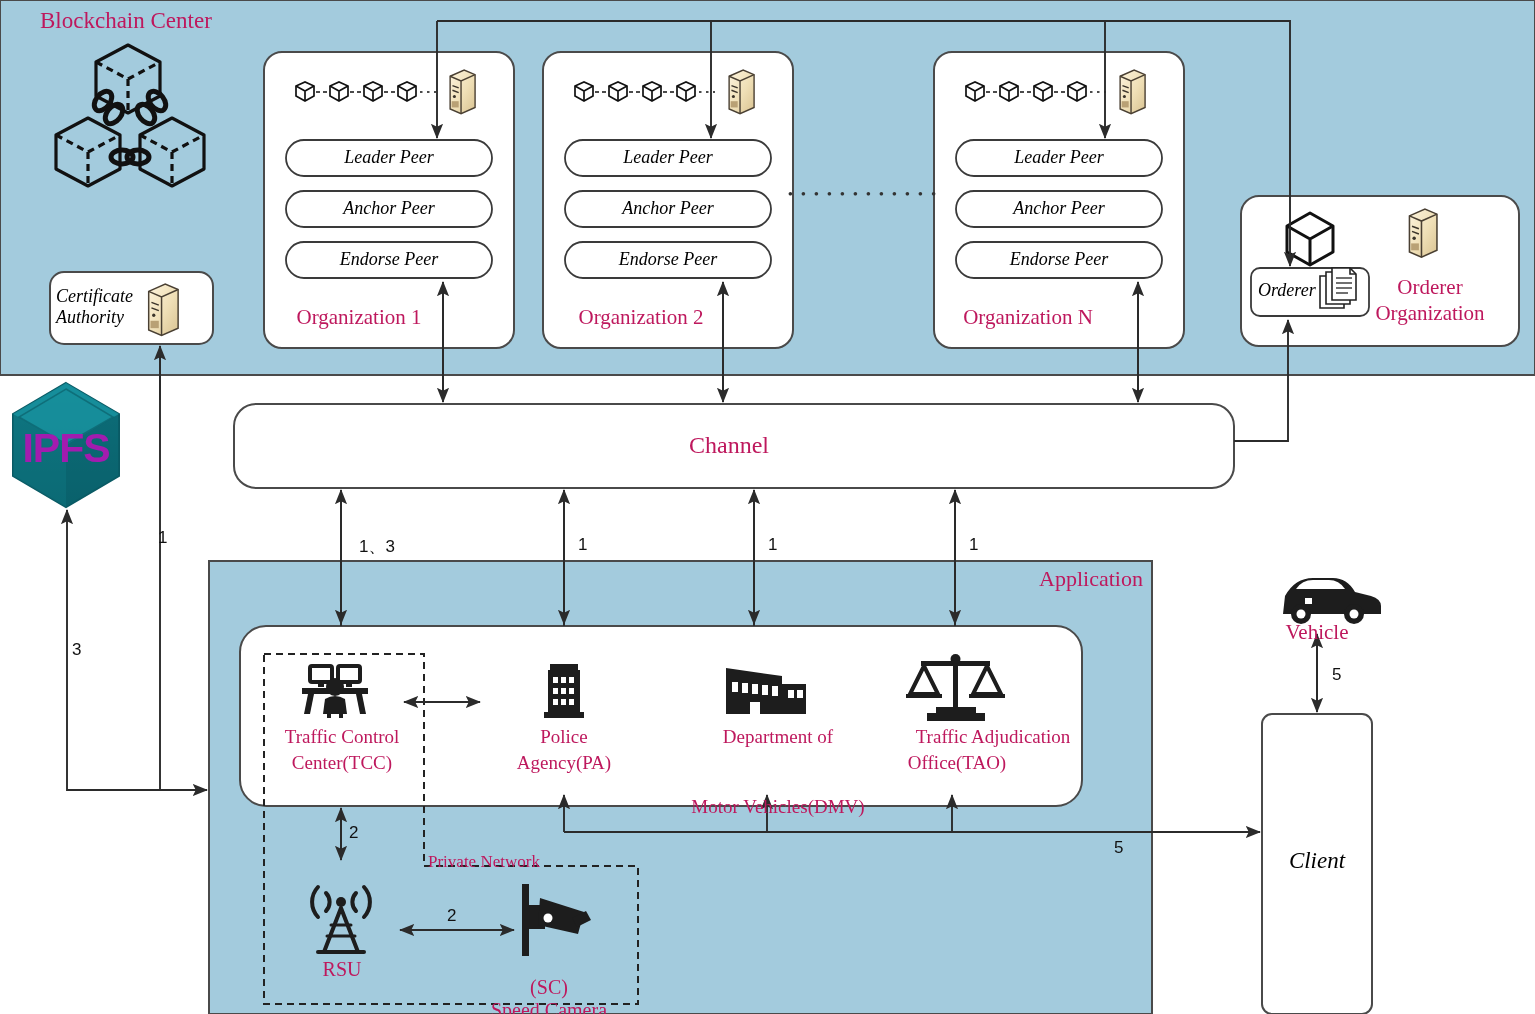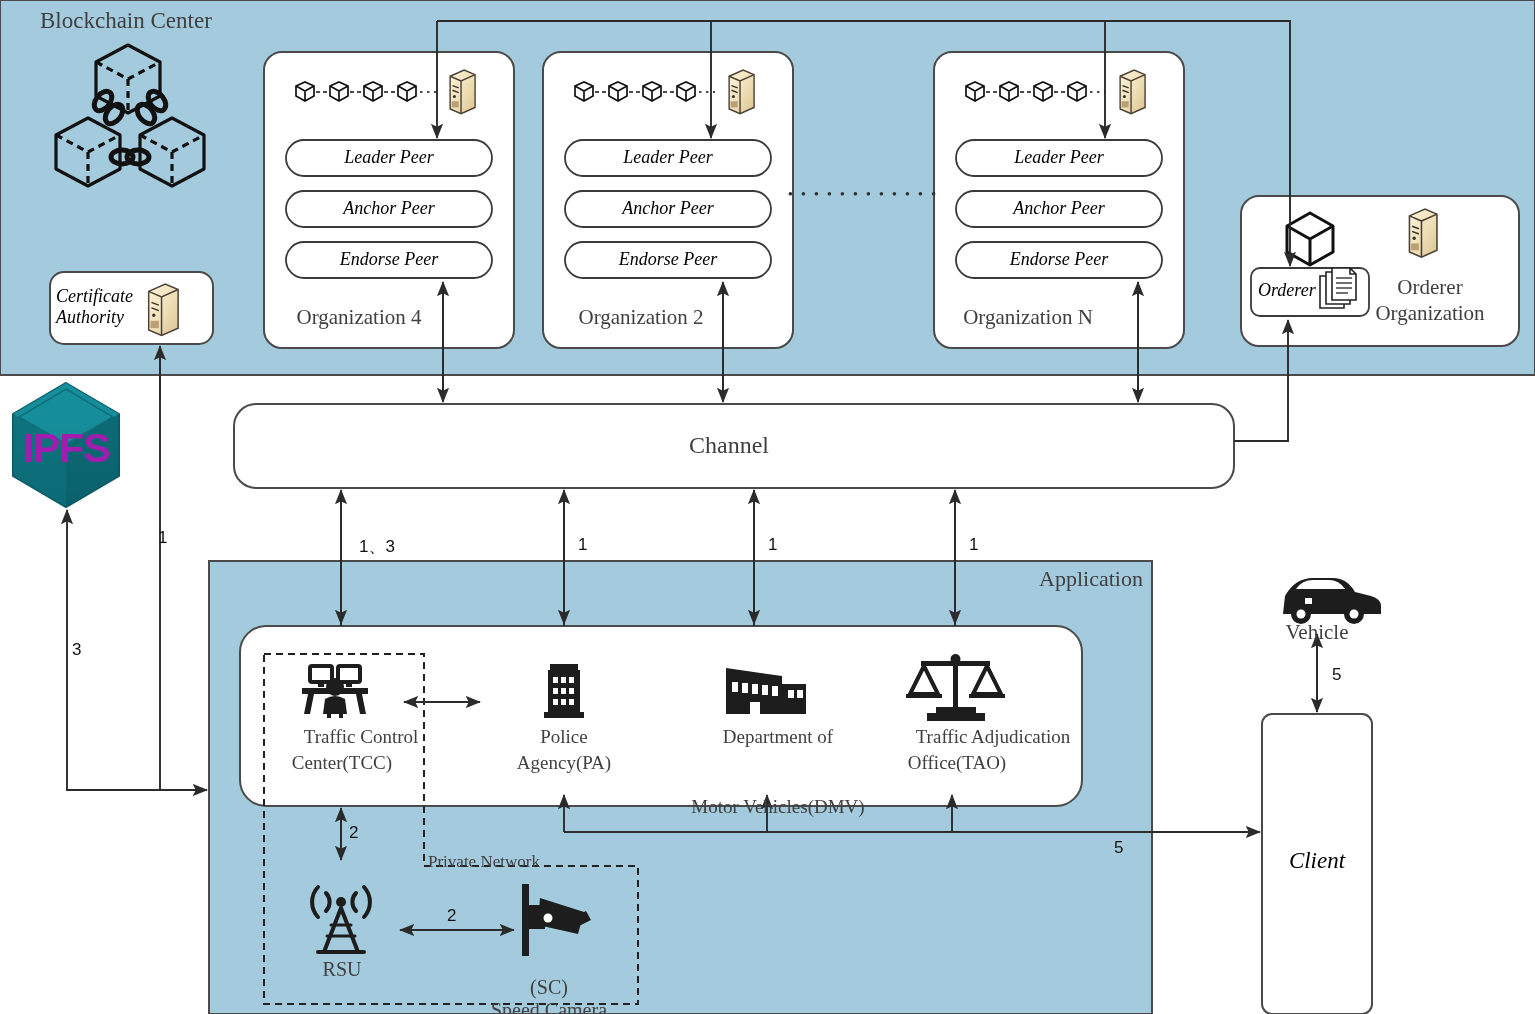--- a/index.html
+++ b/index.html
@@ -1,19 +1,19 @@
 <!DOCTYPE html>
 <html><head>
 <meta charset="utf-8">
 <style>
   html,body{margin:0;padding:0;background:#fff;}
   body{width:1535px;height:1014px;font-family:"Liberation Serif",serif;}
   #stage{position:relative;width:1535px;height:1014px;overflow:hidden;background:#fff;}
   svg{position:absolute;left:0;top:0;}
-  .txt{position:absolute;font-family:"Liberation Serif",serif;color:#404040;white-space:nowrap;}
+  .txt{position:absolute;font-family:"Liberation Serif",serif;color:#be185d;white-space:nowrap;}
   .red{color:#000000;font-style:italic;}
   .ctr{text-align:center;transform:translateX(-50%);}
   .lbl-num{font-family:"Liberation Sans",sans-serif;font-size:17px;color:#111;}
 </style>
 </head>
 <body>
 
 <div id="stage">
 
   <svg width="1535" height="1014">
@@ -347,21 +347,21 @@
   </svg>
 
   <div class="txt" style="left:40px;top:8px;font-size:23px;">Blockchain Center</div>
 
   <div class="txt red" style="left:56px;top:286px;font-size:18px;">Certificate</div>
   <div class="txt red" style="left:56px;top:307px;font-size:18px;">Authority</div>
 
   <div class="txt red ctr" style="left:389px;top:147px;font-size:18px;">Leader Peer</div>
   <div class="txt red ctr" style="left:389px;top:198px;font-size:18px;">Anchor Peer</div>
   <div class="txt red ctr" style="left:389px;top:249px;font-size:18px;">Endorse Peer</div>
-  <div class="txt ctr" style="left:359px;top:305px;font-size:21px;">Organization 4</div>
+  <div class="txt ctr" style="left:359px;top:305px;font-size:21px;">Organization 1</div>
 
   <div class="txt red ctr" style="left:668px;top:147px;font-size:18px;">Leader Peer</div>
   <div class="txt red ctr" style="left:668px;top:198px;font-size:18px;">Anchor Peer</div>
   <div class="txt red ctr" style="left:668px;top:249px;font-size:18px;">Endorse Peer</div>
   <div class="txt ctr" style="left:641px;top:305px;font-size:21px;">Organization 2</div>
 
   <div class="txt ctr" style="left:863px;top:186px;font-size:15px;letter-spacing:2px;color:#333;">• • • • • • • • • • • •</div>
 
   <div class="txt red ctr" style="left:1059px;top:147px;font-size:18px;">Leader Peer</div>
   <div class="txt red ctr" style="left:1059px;top:198px;font-size:18px;">Anchor Peer</div>
@@ -371,21 +371,21 @@
   <div class="txt red" style="left:1258px;top:280px;font-size:18px;">Orderer</div>
   <div class="txt ctr" style="left:1430px;top:275px;font-size:21px;">Orderer</div>
   <div class="txt ctr" style="left:1430px;top:301px;font-size:21px;">Organization</div>
 
   <div class="txt ctr" style="left:66px;top:425px;font-size:41px;font-weight:bold;color:#a21caf;font-family:'Liberation Sans',sans-serif;letter-spacing:-1px;">IPFS</div>
 
   <div class="txt ctr" style="left:729px;top:432px;font-size:24px;">Channel</div>
 
   <div class="txt ctr" style="left:1091px;top:566px;font-size:22px;">Application</div>
 
-  <div class="txt ctr" style="left:342px;top:726px;font-size:19px;margin-left:19px;">Traffic Control</div>
+  <div class="txt ctr" style="left:342px;top:726px;font-size:19px;">Traffic Control</div>
   <div class="txt ctr" style="left:342px;top:752px;font-size:19px;">Center(TCC)</div>
 
   <div class="txt ctr" style="left:564px;top:726px;font-size:19px;text-align:center;">Police</div>
   <div class="txt ctr" style="left:564px;top:752px;font-size:19px;">Agency(PA)</div>
 
   <div class="txt ctr" style="left:778px;top:726px;font-size:19px;">Department of</div>
   <div class="txt ctr" style="left:778px;top:752px;font-size:19px;margin-top:44px;">Motor Vehicles(DMV)</div>
 
   <div class="txt ctr" style="left:957px;top:726px;font-size:19px;margin-left:36px;">Traffic Adjudication</div>
   <div class="txt ctr" style="left:957px;top:752px;font-size:19px;">Office(TAO)</div>

